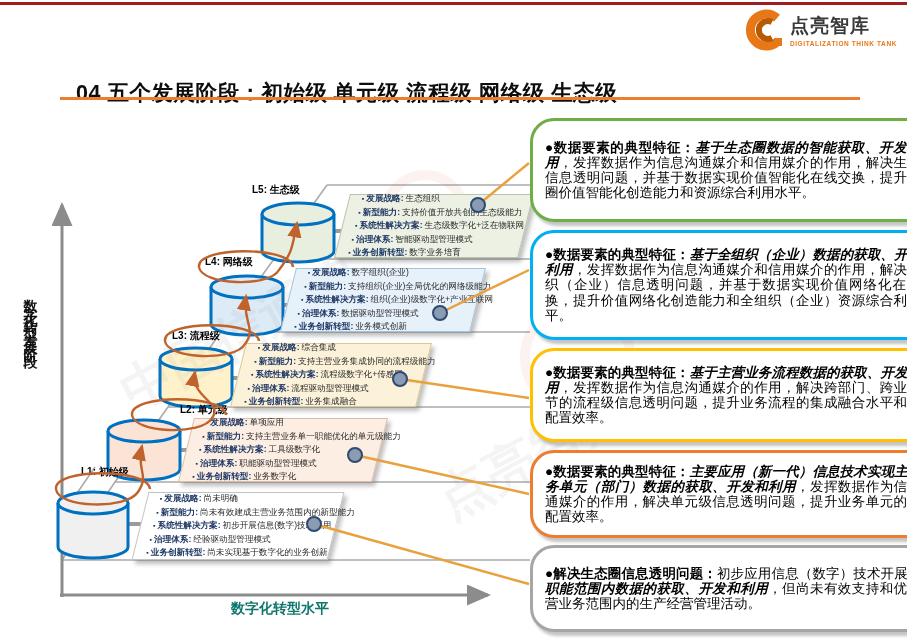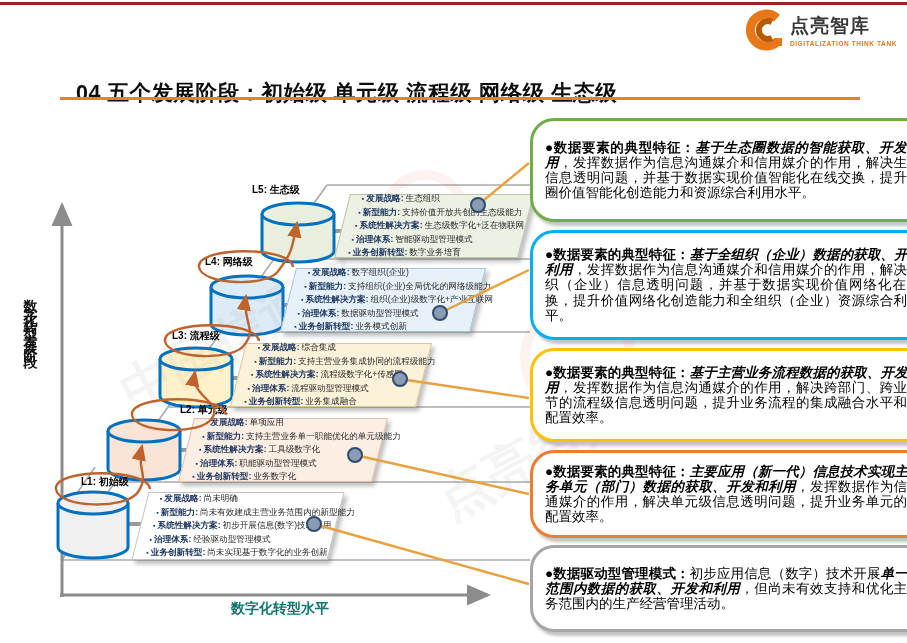--- a/index.html
+++ b/index.html
@@ -139,21 +139,21 @@
       <g>
         <path d="M262,214 v37 a36,11 0 0 0 72,0 v-37" fill="#e9efdf"></path>
         <ellipse cx="298" cy="214" rx="36" ry="11" fill="#e9efdf"></ellipse>
       </g>
     </g>
   </svg>
 
   <div class="ylabel">数字化转型发展阶段</div>
   <div class="xlabel">数字化转型水平</div>
 
-  <div class="lvl-label" style="left:63px;top:475px;padding-left:18px;">L1: 初始级</div>
+  <div class="lvl-label" style="left:63px;top:465px;padding-left:18px;">L1: 初始级</div>
   <div class="lvl-label" style="left:140px;top:403px;padding-left:40px;">L2: 单元级</div>
   <div class="lvl-label" style="left:172px;top:329px;">L3: 流程级</div>
   <div class="lvl-label" style="left:205px;top:255px;">L4: 网络级</div>
   <div class="lvl-label" style="left:252px;top:183px;">L5: 生态级</div>
 
   <div class="lvlbox" style="left: 140px; top: 492px; width: 196px; height: 68px; border-color: rgb(194, 194, 194); background: rgb(255, 255, 255);">
     <div class="row">
         <span class="blt">▪</span>
         <span class="k">发展战略:</span>
         <span class="v">尚未明确</span>
@@ -298,21 +298,21 @@
   <div class="callout" style="top: 230px; height: 110px; border-color: rgb(0, 176, 240);">
     <p><span class="seg-lead">●数据要素的典型特征：</span><span class="seg-em">基于全组织（企业）数据的获取、开发和利用</span><span class="seg-normal">，发挥数据作为信息沟通媒介和信用媒介的作用，解决全组织（企业）信息透明问题，并基于数据实现价值网络化在线交换，提升价值网络化创造能力和全组织（企业）资源综合利用水平。</span></p>
   </div>
   <div class="callout" style="top: 348px; height: 94px; border-color: rgb(255, 192, 0);">
     <p><span class="seg-lead">●数据要素的典型特征：</span><span class="seg-em">基于主营业务流程数据的获取、开发和利用</span><span class="seg-normal">，发挥数据作为信息沟通媒介的作用，解决跨部门、跨业务环节的流程级信息透明问题，提升业务流程的集成融合水平和资源配置效率。</span></p>
   </div>
   <div class="callout" style="top: 450px; height: 88px; border-color: rgb(237, 125, 49);">
     <p><span class="seg-lead">●数据要素的典型特征：</span><span class="seg-em">主要应用（新一代）信息技术实现主营业务单元（部门）数据的获取、开发和利用</span><span class="seg-normal">，发挥数据作为信息沟通媒介的作用，解决单元级信息透明问题，提升业务单元的资源配置效率。</span></p>
   </div>
   <div class="callout" style="top: 545px; height: 87px; border-color: rgb(166, 166, 166);">
-    <p><span class="seg-lead">●数据驱动型管理模式：</span><span class="seg-normal">初步应用信息（数字）技术开展</span><span class="seg-em">单一职能范围内数据的获取、开发和利用</span><span class="seg-normal">，但尚未有效支持和优化主营业务范围内的生产经营管理活动。</span></p>
+    <p><span class="seg-lead">●解决生态圈信息透明问题：</span><span class="seg-normal">初步应用信息（数字）技术开展</span><span class="seg-em">单一职能范围内数据的获取、开发和利用</span><span class="seg-normal">，但尚未有效支持和优化主营业务范围内的生产经营管理活动。</span></p>
   </div>
 
   <svg class="top" width="907" height="643" viewBox="0 0 907 643">
     <defs>
       <marker id="arrO" markerWidth="9" markerHeight="9" refX="6" refY="3" orient="auto">
         <path d="M0,0 L7,3 L0,6 Z" fill="#c0622b"></path>
       </marker>
     </defs>
 
     <g fill="none" stroke="#c0622b" stroke-width="2.4">

